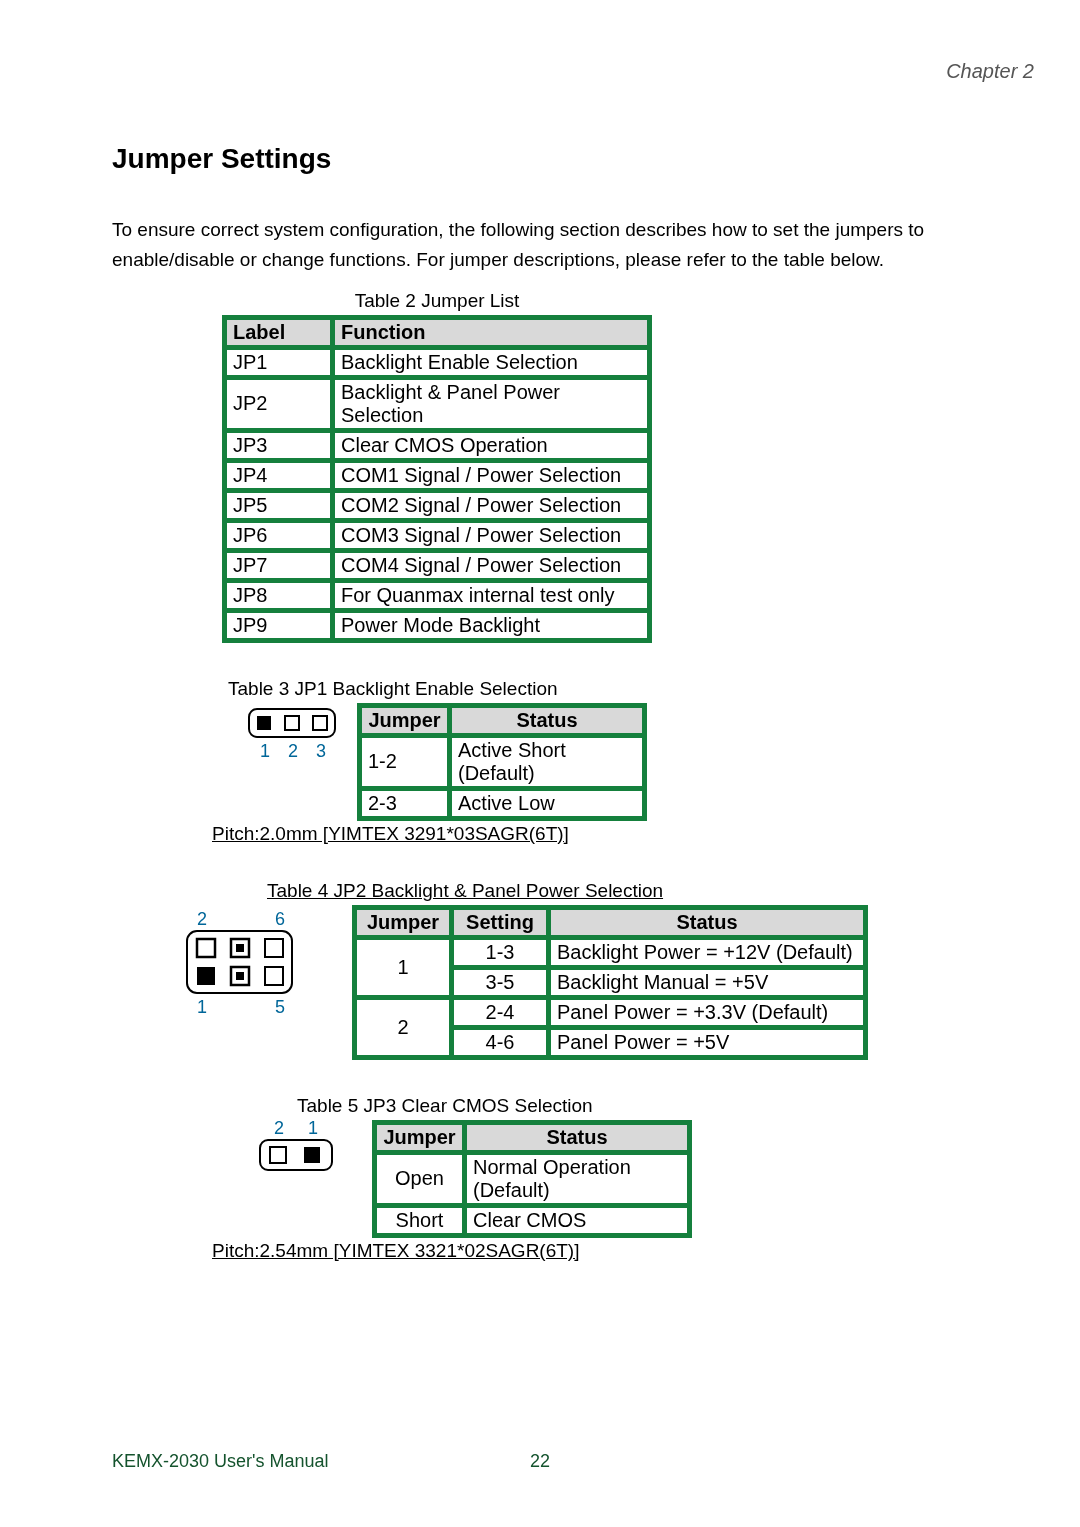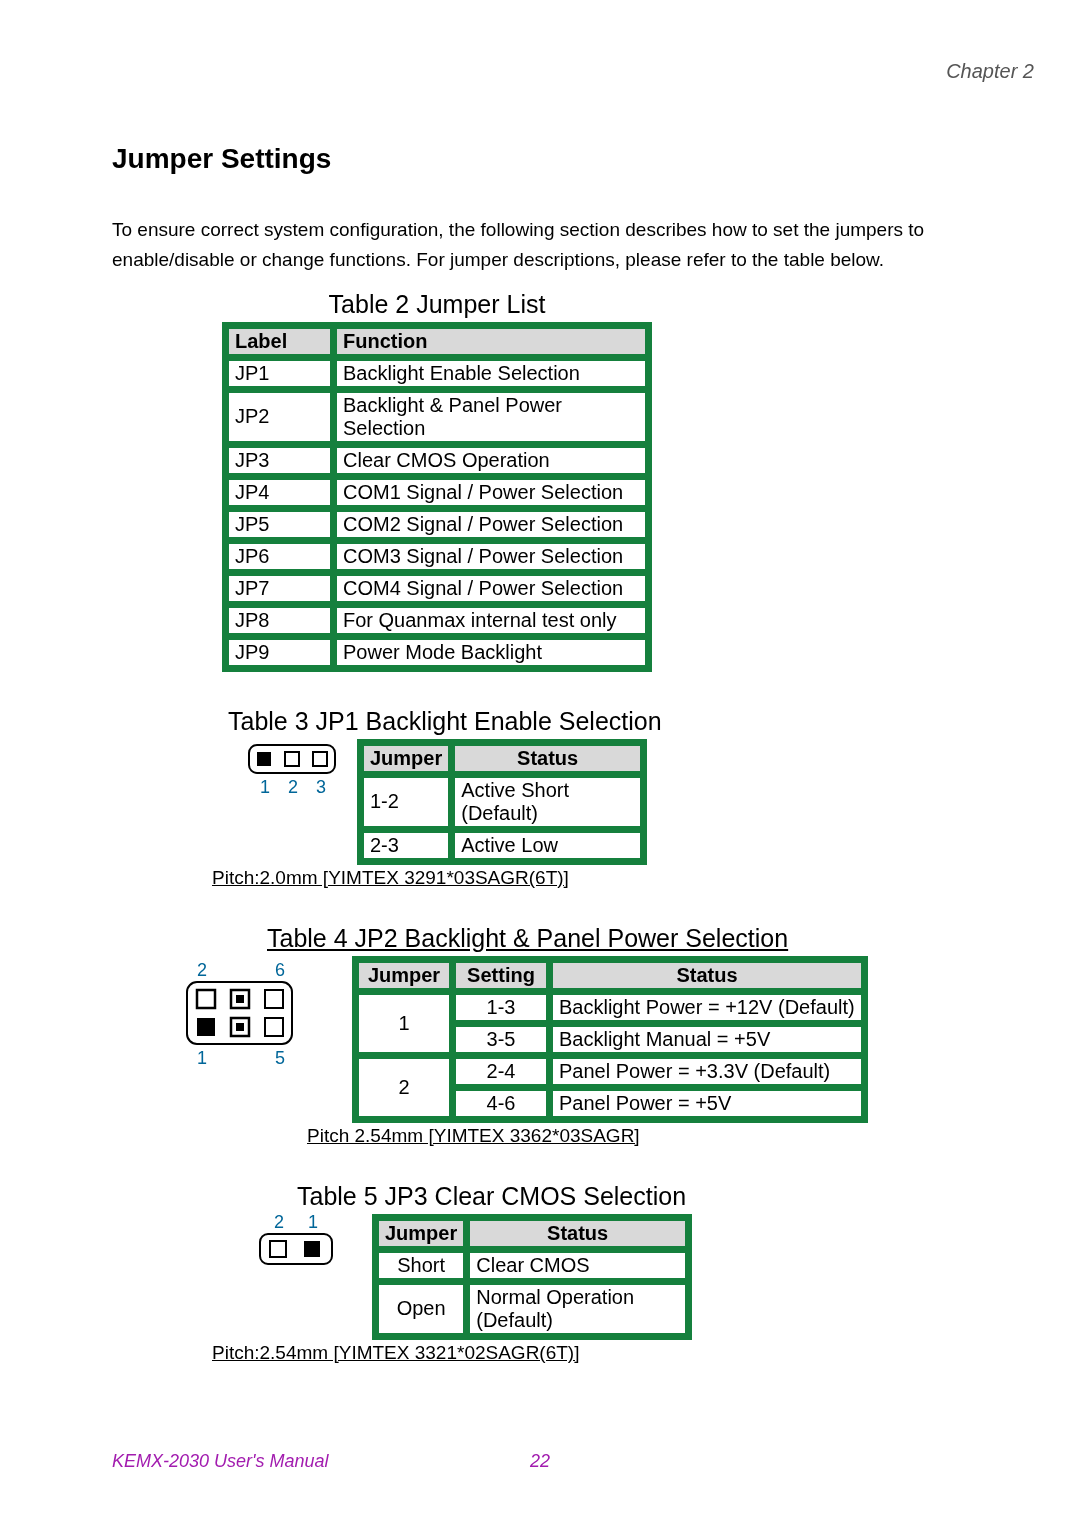--- a/index.html
+++ b/index.html
@@ -29,31 +29,31 @@
       font-size: 28px;
       font-weight: bold;
       margin-bottom: 40px;
     }
     .intro-text {
       font-size: 19px;
       line-height: 1.6;
       margin-bottom: 14px;
     }
     .table-caption {
-      font-size: 25px;
+      font-size: 19px;
       margin-bottom: 3px;
     }
     .centered {
       text-align: center;
     }
     table {
       border-collapse: collapse;
     }
     th, td {
-      border: 7px solid #15803d;
+      border: 5px solid #15803d;
       padding: 1px 6px;
       font-size: 20px;
       text-align: left;
     }
     th {
       background: #d9d9d9;
       font-weight: bold;
     }
     .jumper-list-block {
       margin-left: 110px;
@@ -159,22 +159,21 @@
     .pitch-note-5 {
       margin-left: 100px;
     }
     .footer {
       position: absolute;
       bottom: 55px;
       left: 112px;
       right: 112px;
       display: flex;
       font-size: 18px;
-      font-style: italic;
-      color: #a21caf;
+      color: #14532d;
     }
     .footer-manual {
       flex: 0 0 auto;
     }
     .footer-page {
       position: absolute;
       left: 50%;
       transform: translateX(-50%);
     }
     
@@ -315,46 +314,45 @@
           <td class="center">2-4</td>
           <td>Panel Power = +3.3V (Default)</td>
         </tr>
         <tr>
           <td class="center">4-6</td>
           <td>Panel Power = +5V</td>
         </tr>
       </tbody>
         </table>
     </div>
-    <div class="pitch-note pitch-note-4">Pitch 2.54mm [YIMTEX 3362*03SAGR]</div>
   </div>
 
   <div class="table5-block">
     <div class="table-caption table5-caption">Table 5 JP3   Clear CMOS Selection</div>
     <div class="table5-content">
       <svg class="diagram-2pin" width="90" height="60" viewBox="0 0 90 60">
         <text x="22" y="14" class="pin-label">2</text>
         <text x="56" y="14" class="pin-label">1</text>
         <rect x="8" y="20" width="72" height="30" rx="8" fill="none" stroke="#000" stroke-width="2"></rect>
         <rect x="18" y="27" width="16" height="16" fill="none" stroke="#000" stroke-width="2"></rect>
         <rect x="52" y="27" width="16" height="16" fill="#000"></rect>
       </svg>
       <table class="table5-table">
         <tbody>
             <tr>
           <th class="jumper-col">Jumper</th>
           <th>Status</th>
         </tr>
         <tr>
+              <td class="center">Open</td>
+              <td>Normal Operation (Default)</td>
+            </tr>
+        <tr>
               <td class="center">Short</td>
               <td>Clear CMOS</td>
-            </tr>
-        <tr>
-              <td class="center">Open</td>
-              <td>Normal Operation (Default)</td>
             </tr>
       </tbody>
         </table>
     </div>
     <div class="pitch-note pitch-note-5">Pitch:2.54mm [YIMTEX 3321*02SAGR(6T)]</div>
   </div>
 
 </div>
 
 <div class="footer">

